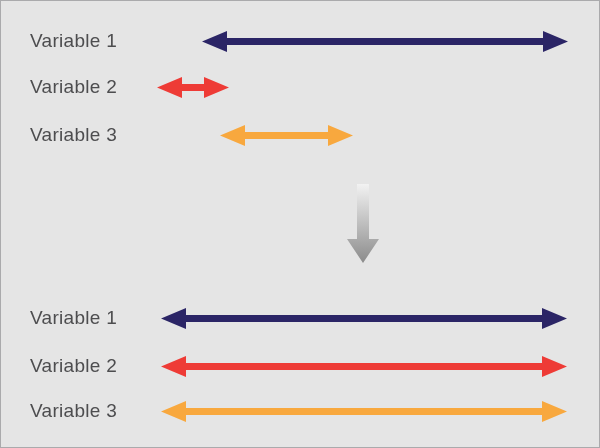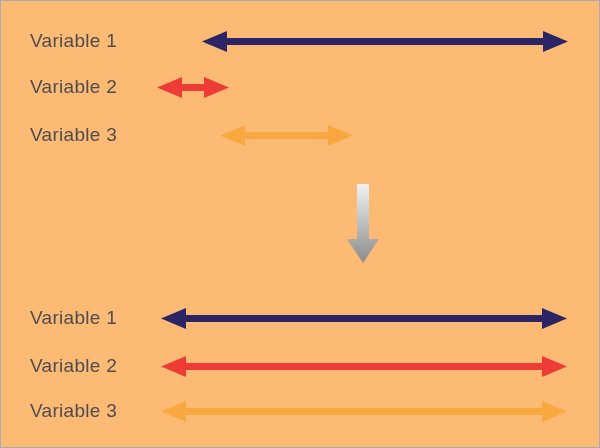--- a/index.html
+++ b/index.html
@@ -1,21 +1,21 @@
 <!DOCTYPE html>
 <html><head>
 <meta charset="utf-8">
 <style>
   html, body { margin: 0; padding: 0; background: #ffffff; }
   #canvas {
     position: relative;
     width: 598px;
     height: 446px;
     border: 1px solid #aaaaac;
-    background: #fdba74;
+    background: #e5e5e5;
     font-family: "Liberation Sans", sans-serif;
     overflow: hidden;
   }
   .var-label {
     position: absolute;
     left: 29px;
     height: 24px;
     line-height: 24px;
     font-size: 19px;
     letter-spacing: 0.3px;

